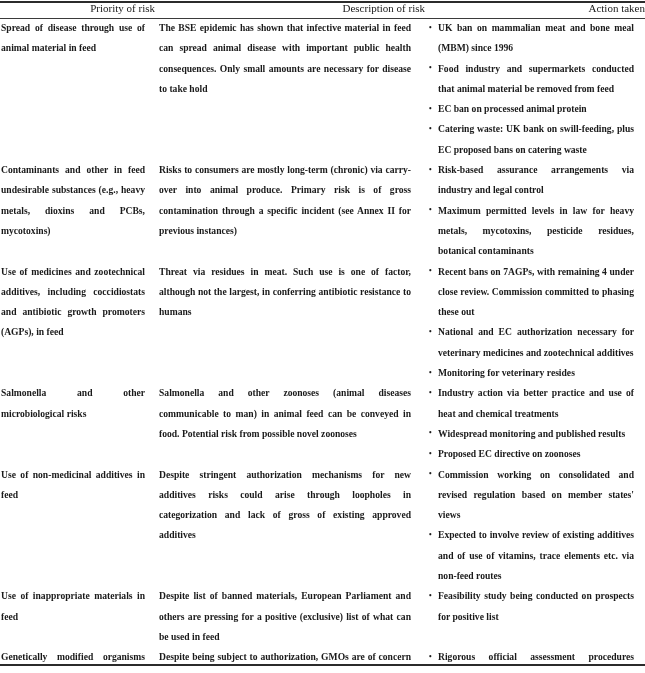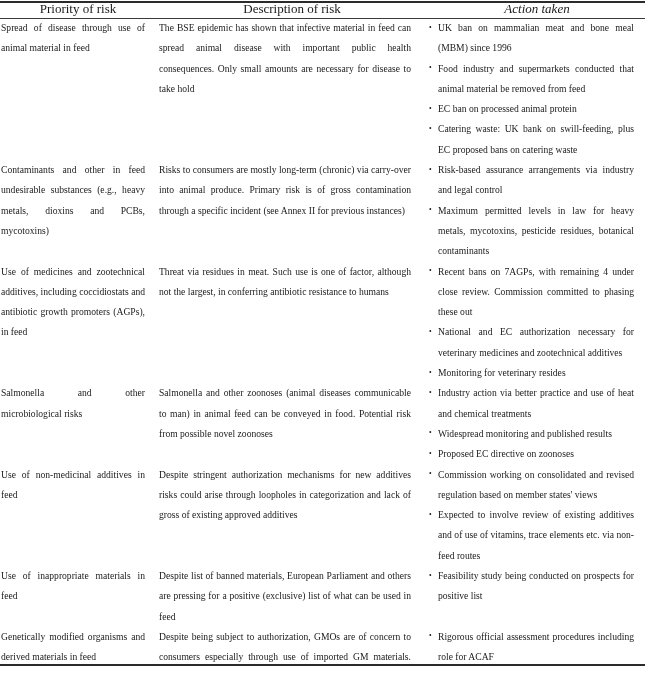--- a/index.html
+++ b/index.html
@@ -42,33 +42,34 @@
     table-layout: fixed;
   }
   table.risk-table col.c1 { width: 155px; }
   table.risk-table col.c2 { width: 270px; }
   table.risk-table col.c3 { width: 220px; }
 
   th, td {
     vertical-align: top;
     padding: 0;
     border: 0;
+    font-weight: bold;
   }
 
   thead th {
     height: 18px;
     line-height: 17px;
-    font-size: 13px;
+    font-size: 11px;
     font-weight: normal;
-    text-align: center;
+    text-align: right;
     padding-left: 1px;
     white-space: nowrap;
   }
   thead th.h2 { padding-left: 4px; margin-top: 12px; }
-  thead th.h3 { padding-left: 4px; font-style: italic; }
+  thead th.h3 { padding-left: 4px; }
 
   tbody td {
     font-size: 9.6px;
     line-height: 20.3px;
   }
 
   .cell-risk {
     padding-left: 1px;
     padding-right: 10px;
     text-align: justify;

